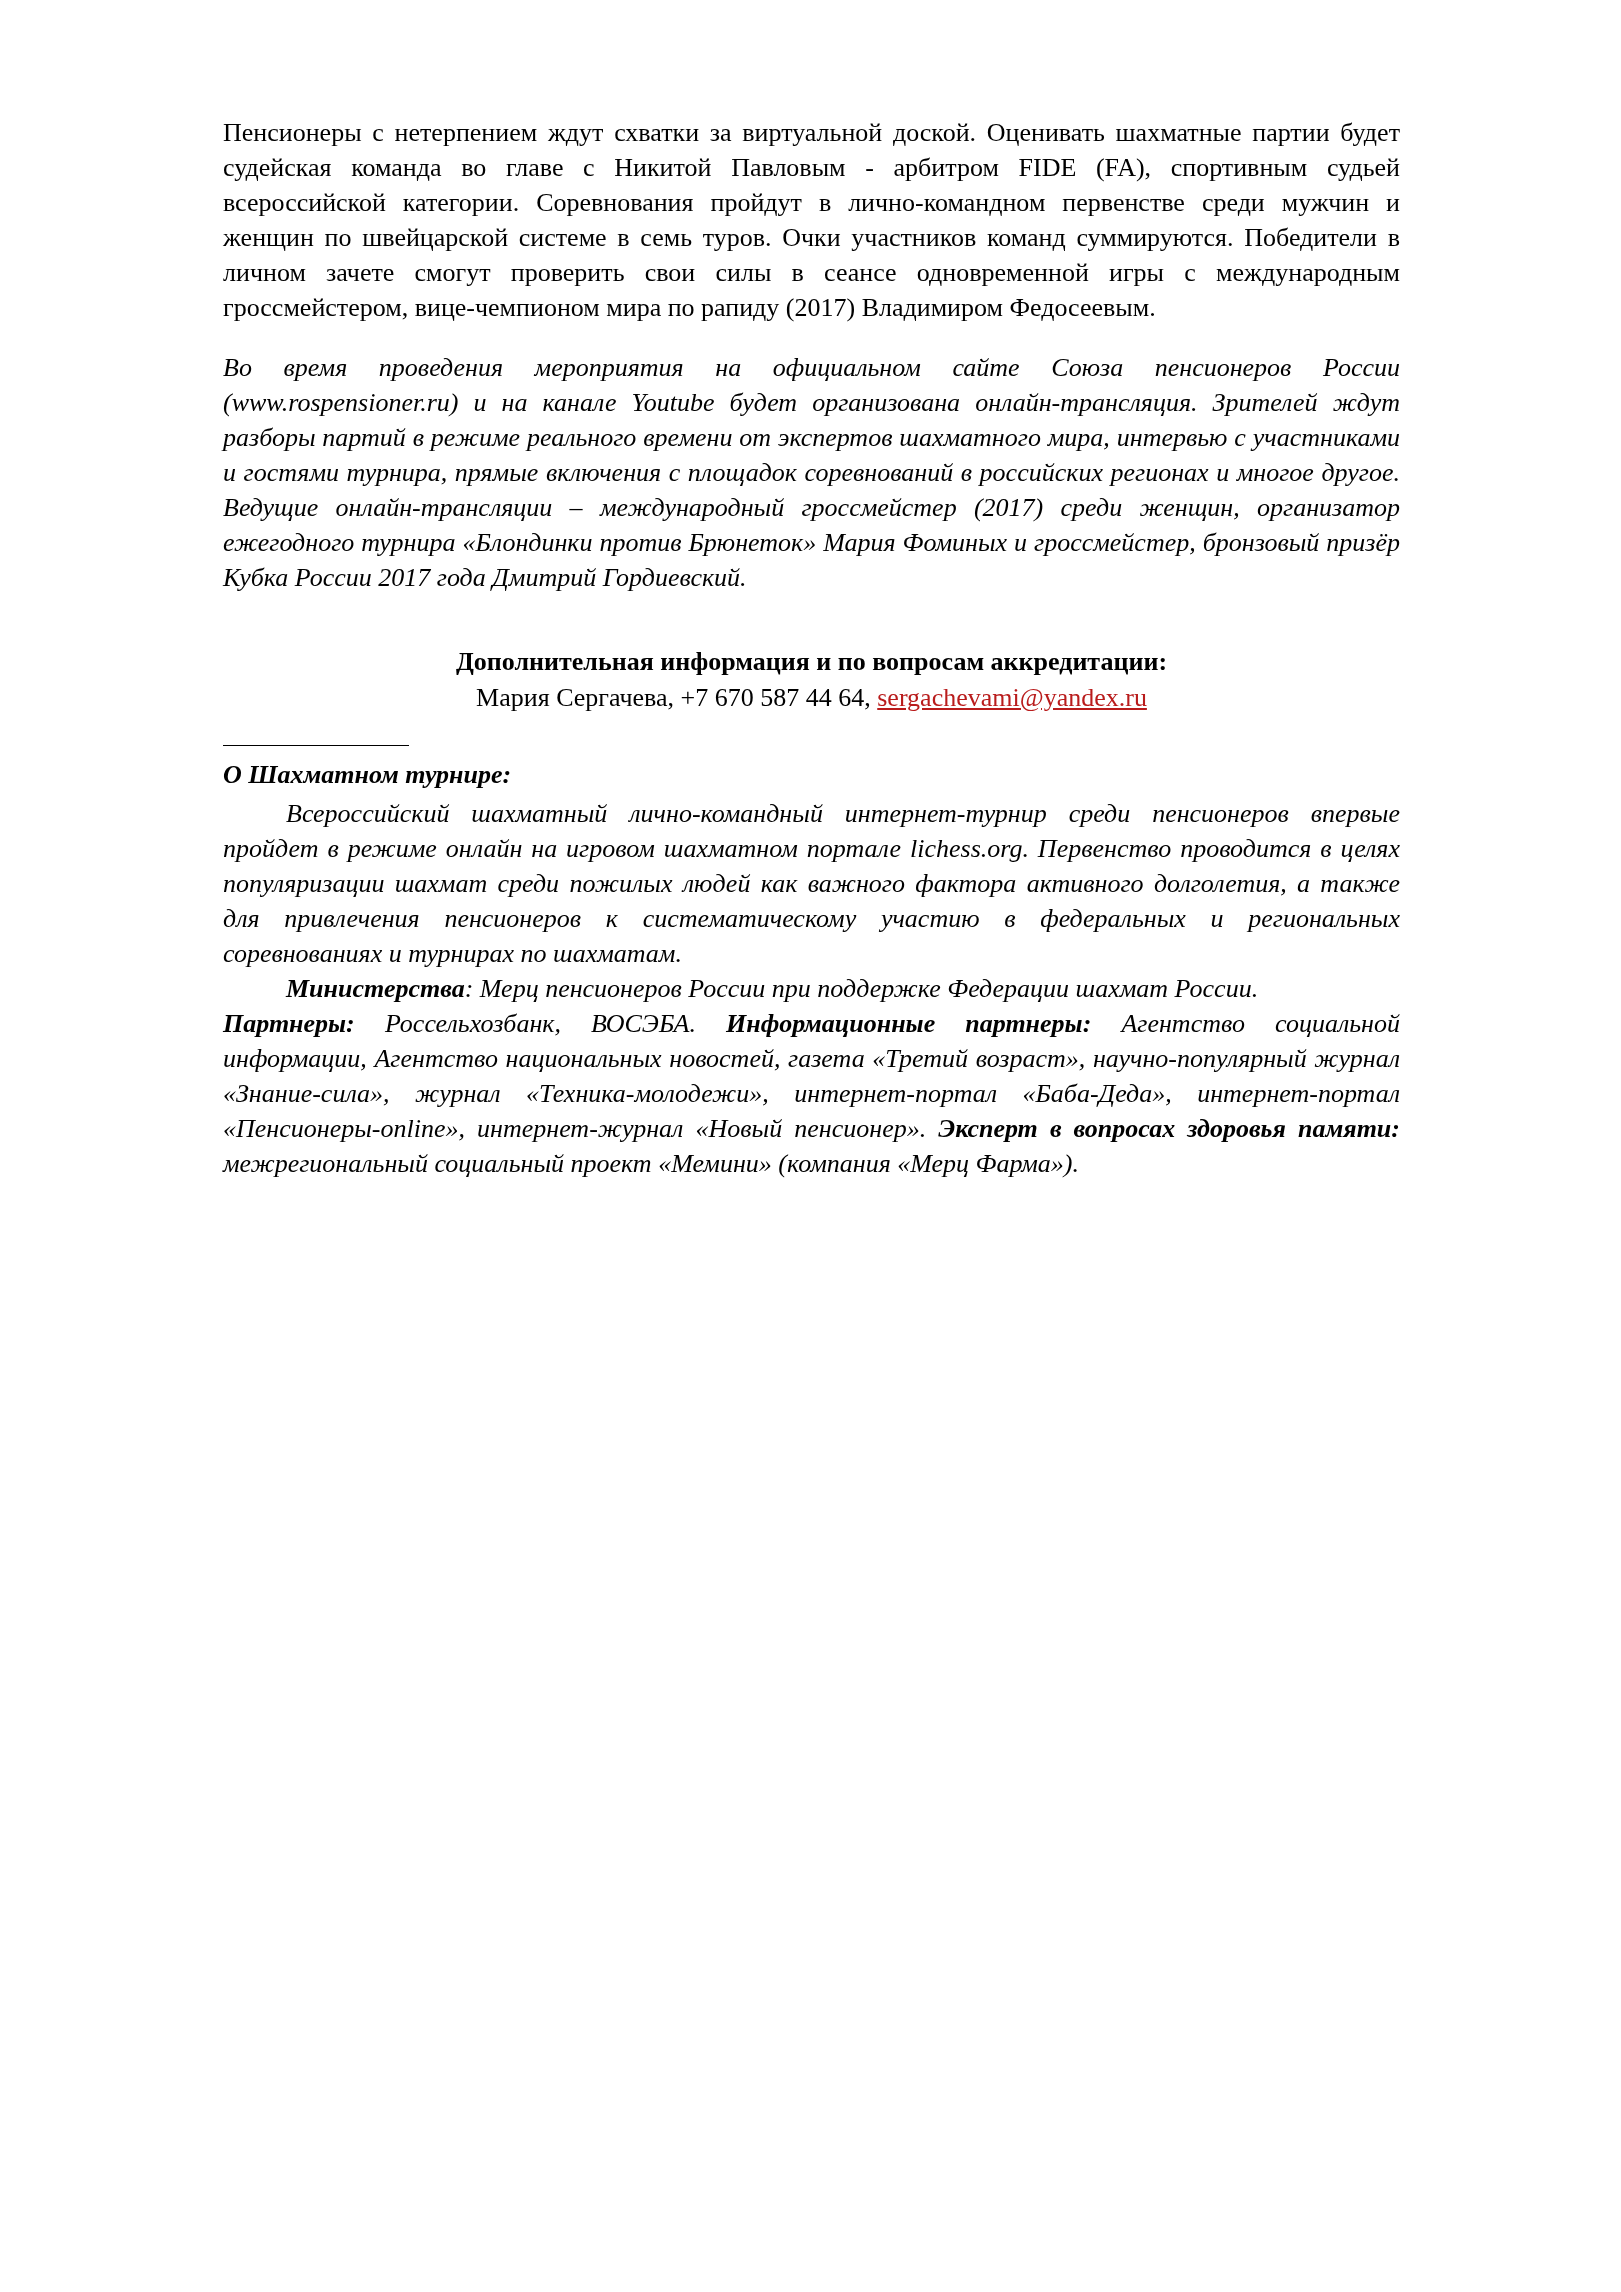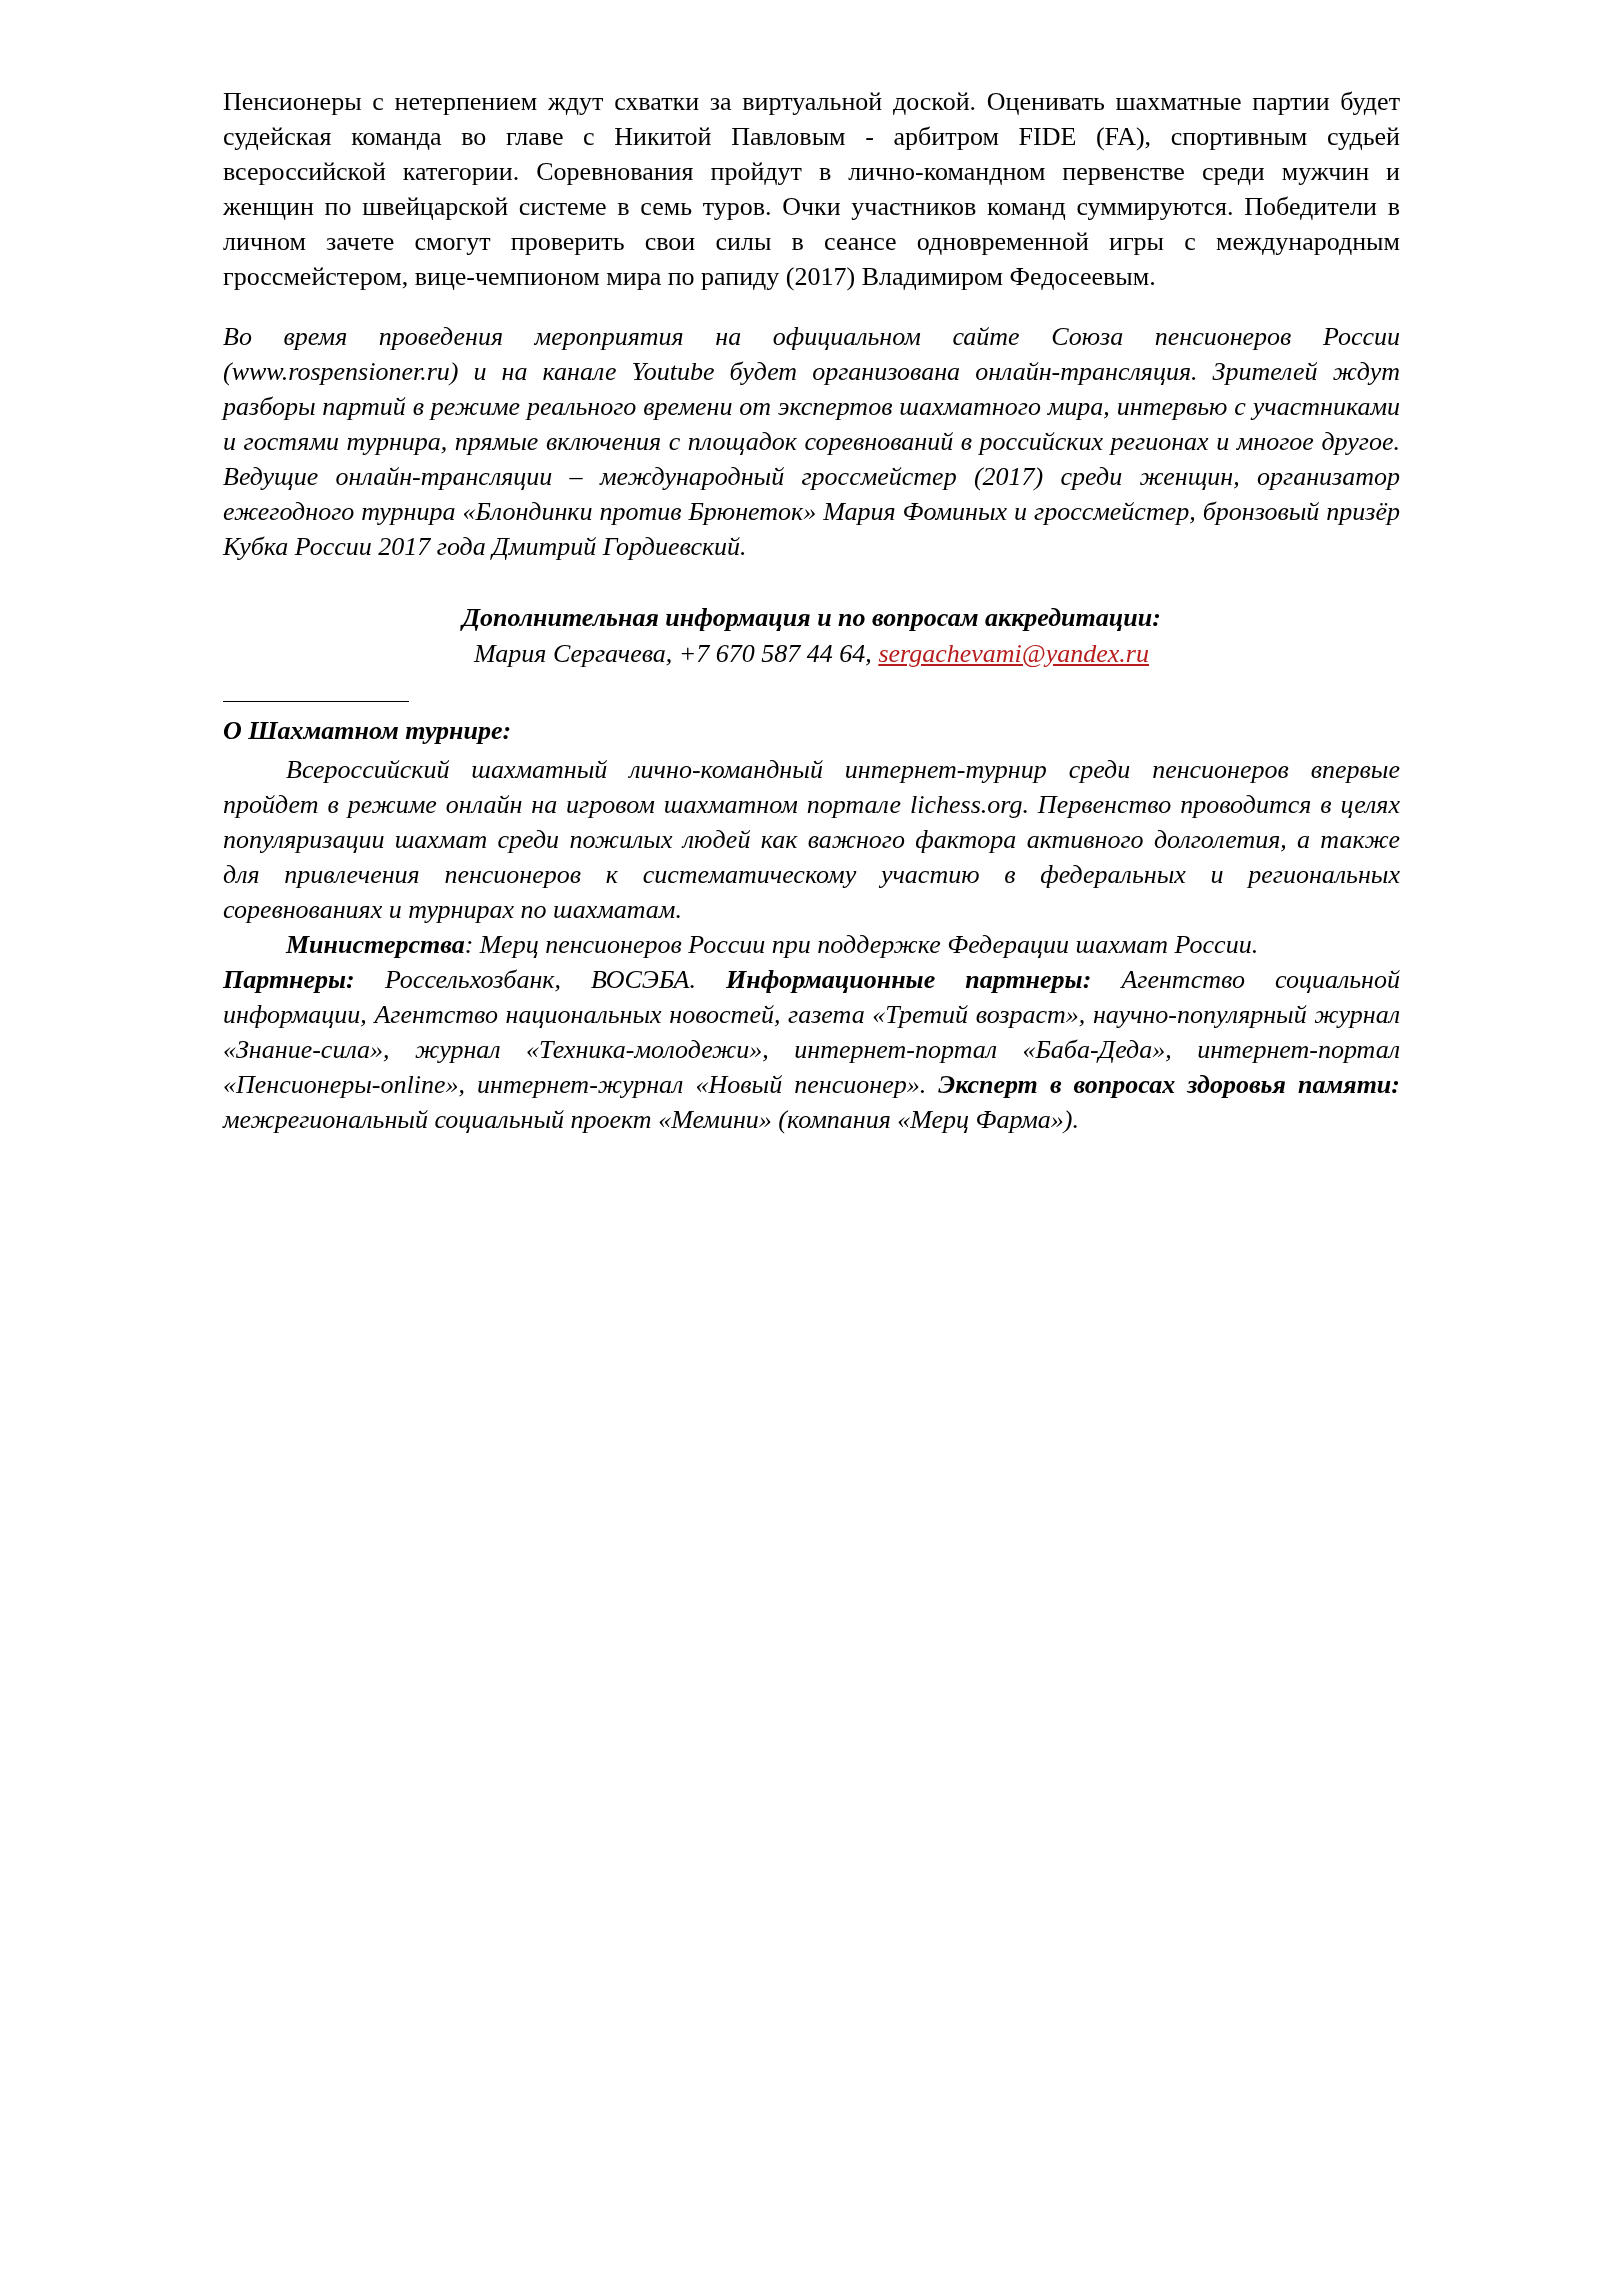--- a/index.html
+++ b/index.html
@@ -12,41 +12,40 @@
     height: 2293px;
     font-family: "Liberation Serif", serif;
     color: #000000;
     -webkit-font-smoothing: antialiased;
   }
   .page {
     position: relative;
     width: 1621px;
     height: 2293px;
     box-sizing: border-box;
-    padding: 85px 221px 0 223px;
+    padding: 116px 221px 0 223px;
     background: #ffffff;
   }
   p {
     margin: 0;
     font-size: 26px;
     line-height: 1.345;
     text-align: justify;
     text-justify: inter-word;
   }
   .para + .para {
     margin-top: 25px;
     font-style: italic;
   }
   .para {
     hyphens: none;
   }
   .contact-block {
-    margin-top: 35px;
+    margin-top: 48px;
     text-align: center;
-    font-style: italic;
   }
   .contact-title {
     font-weight: bold;
     font-size: 26px;
     line-height: 1.35;
   }
   .contact-line {
     font-size: 26px;
     line-height: 1.45;
   }

